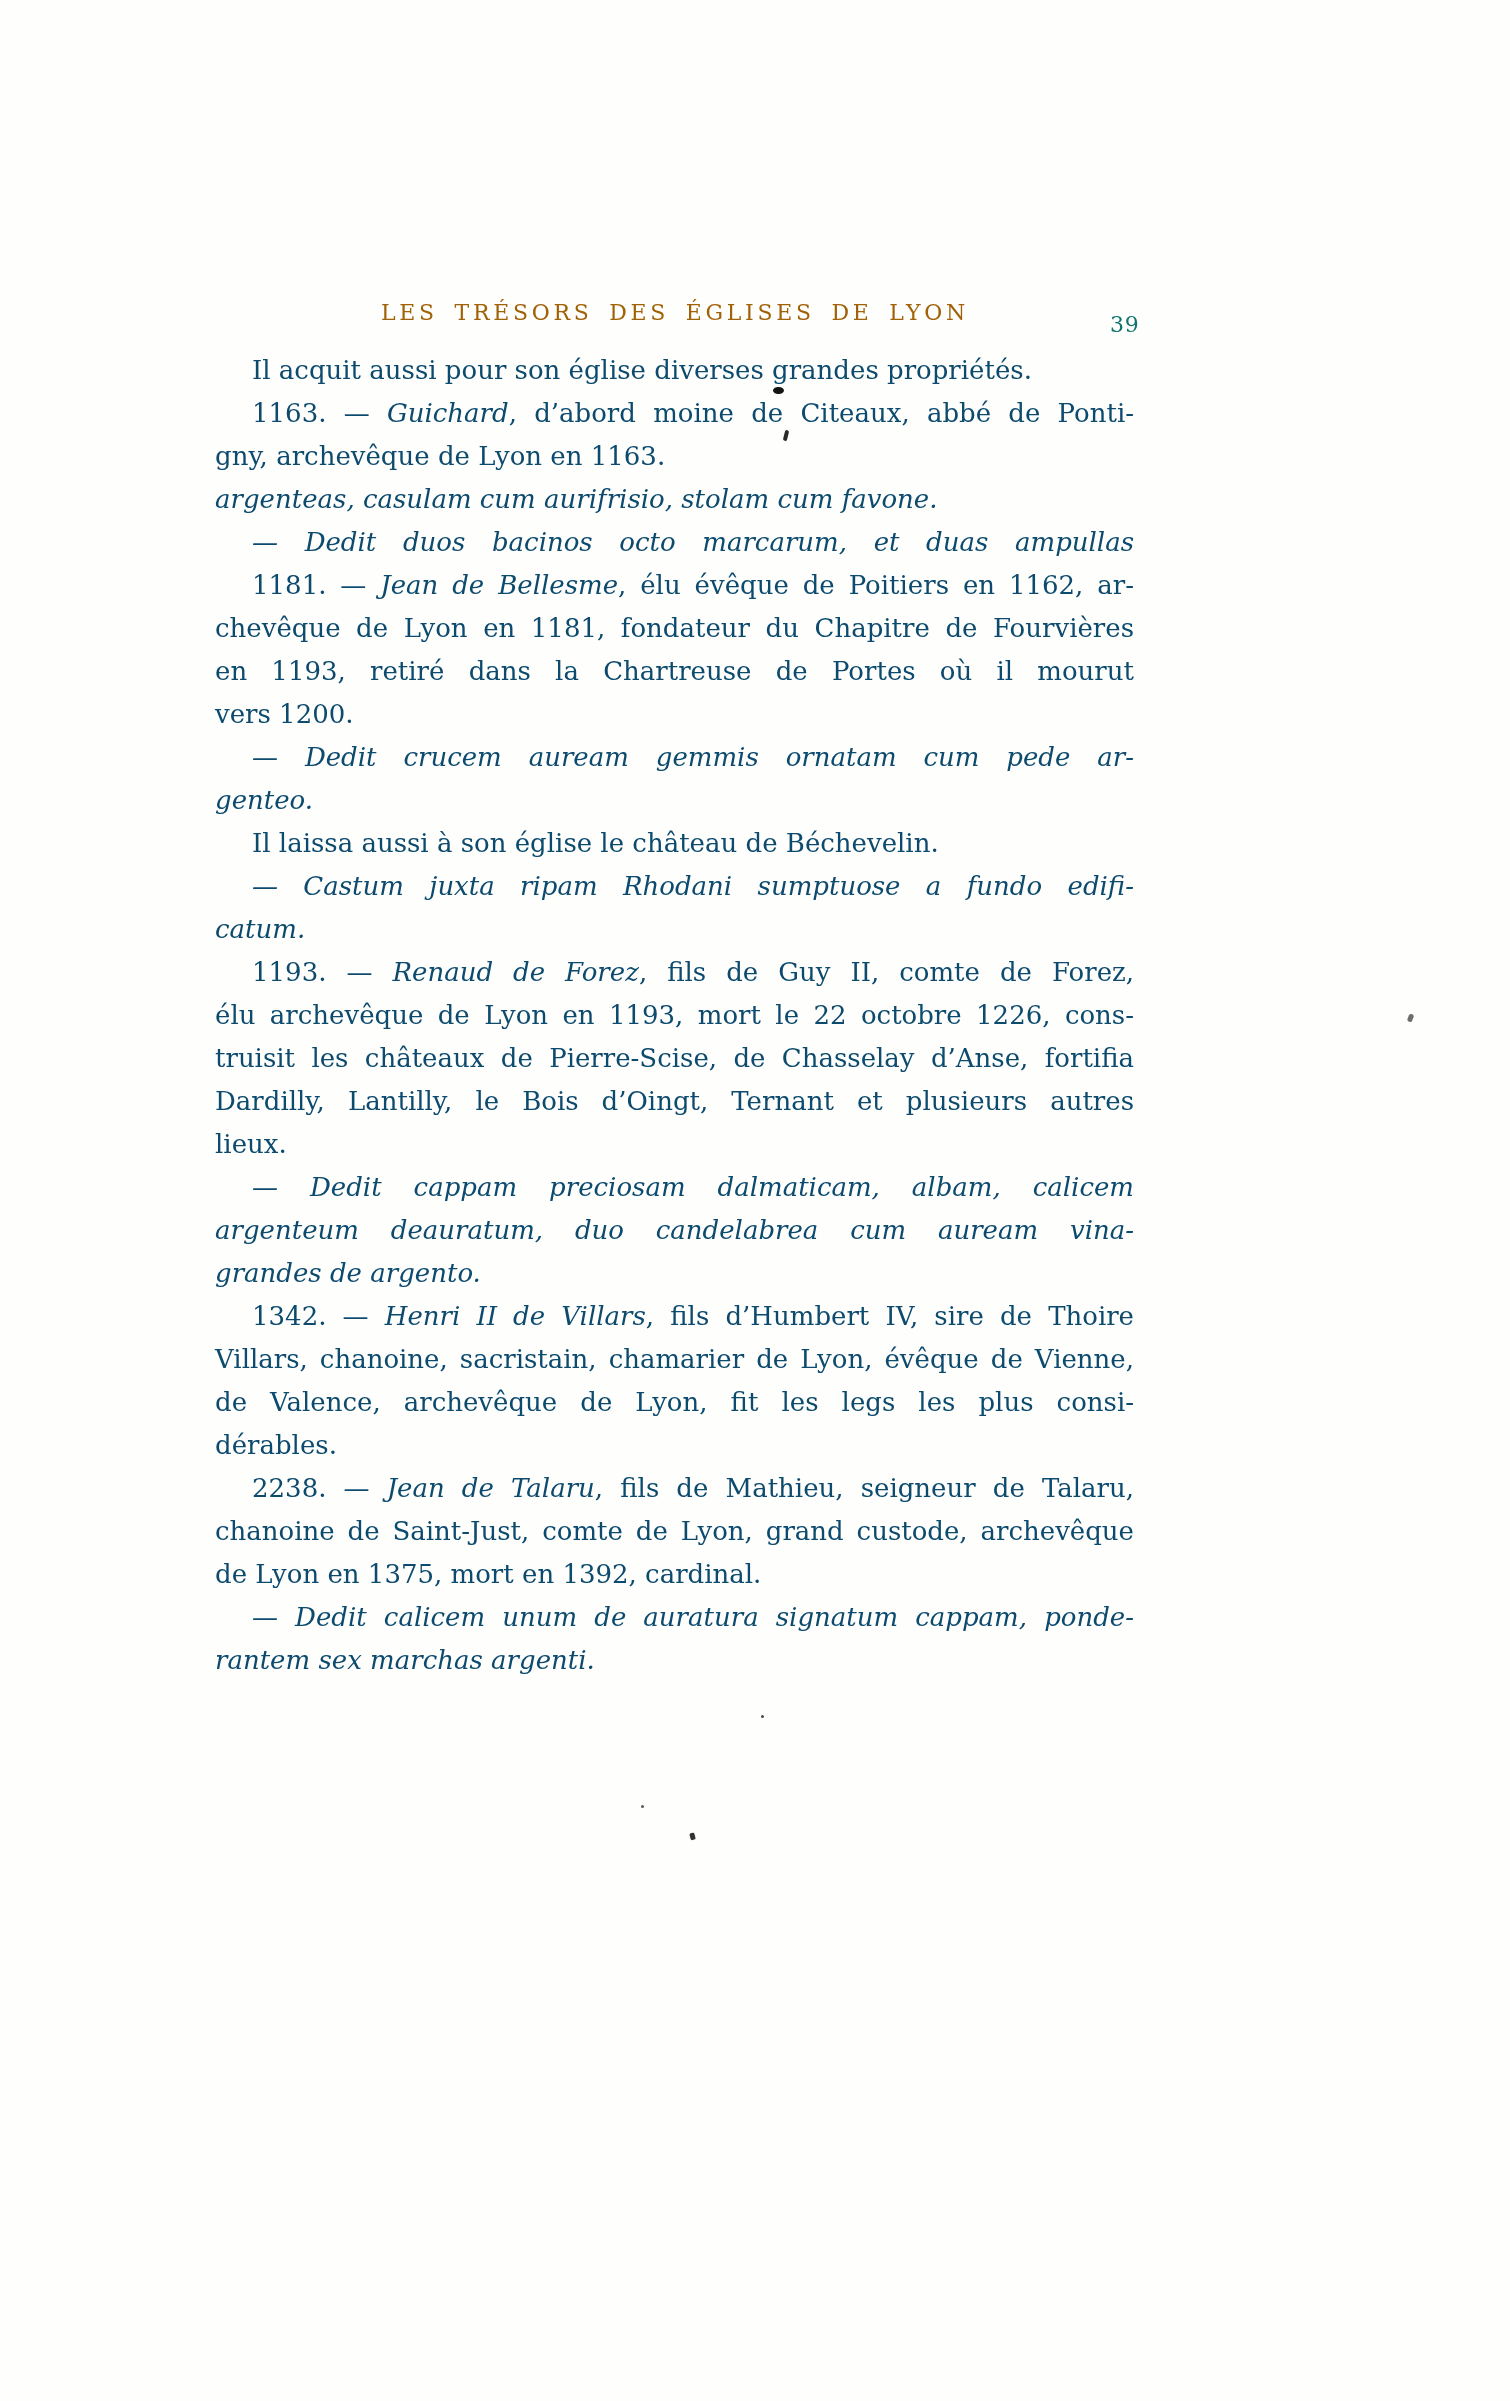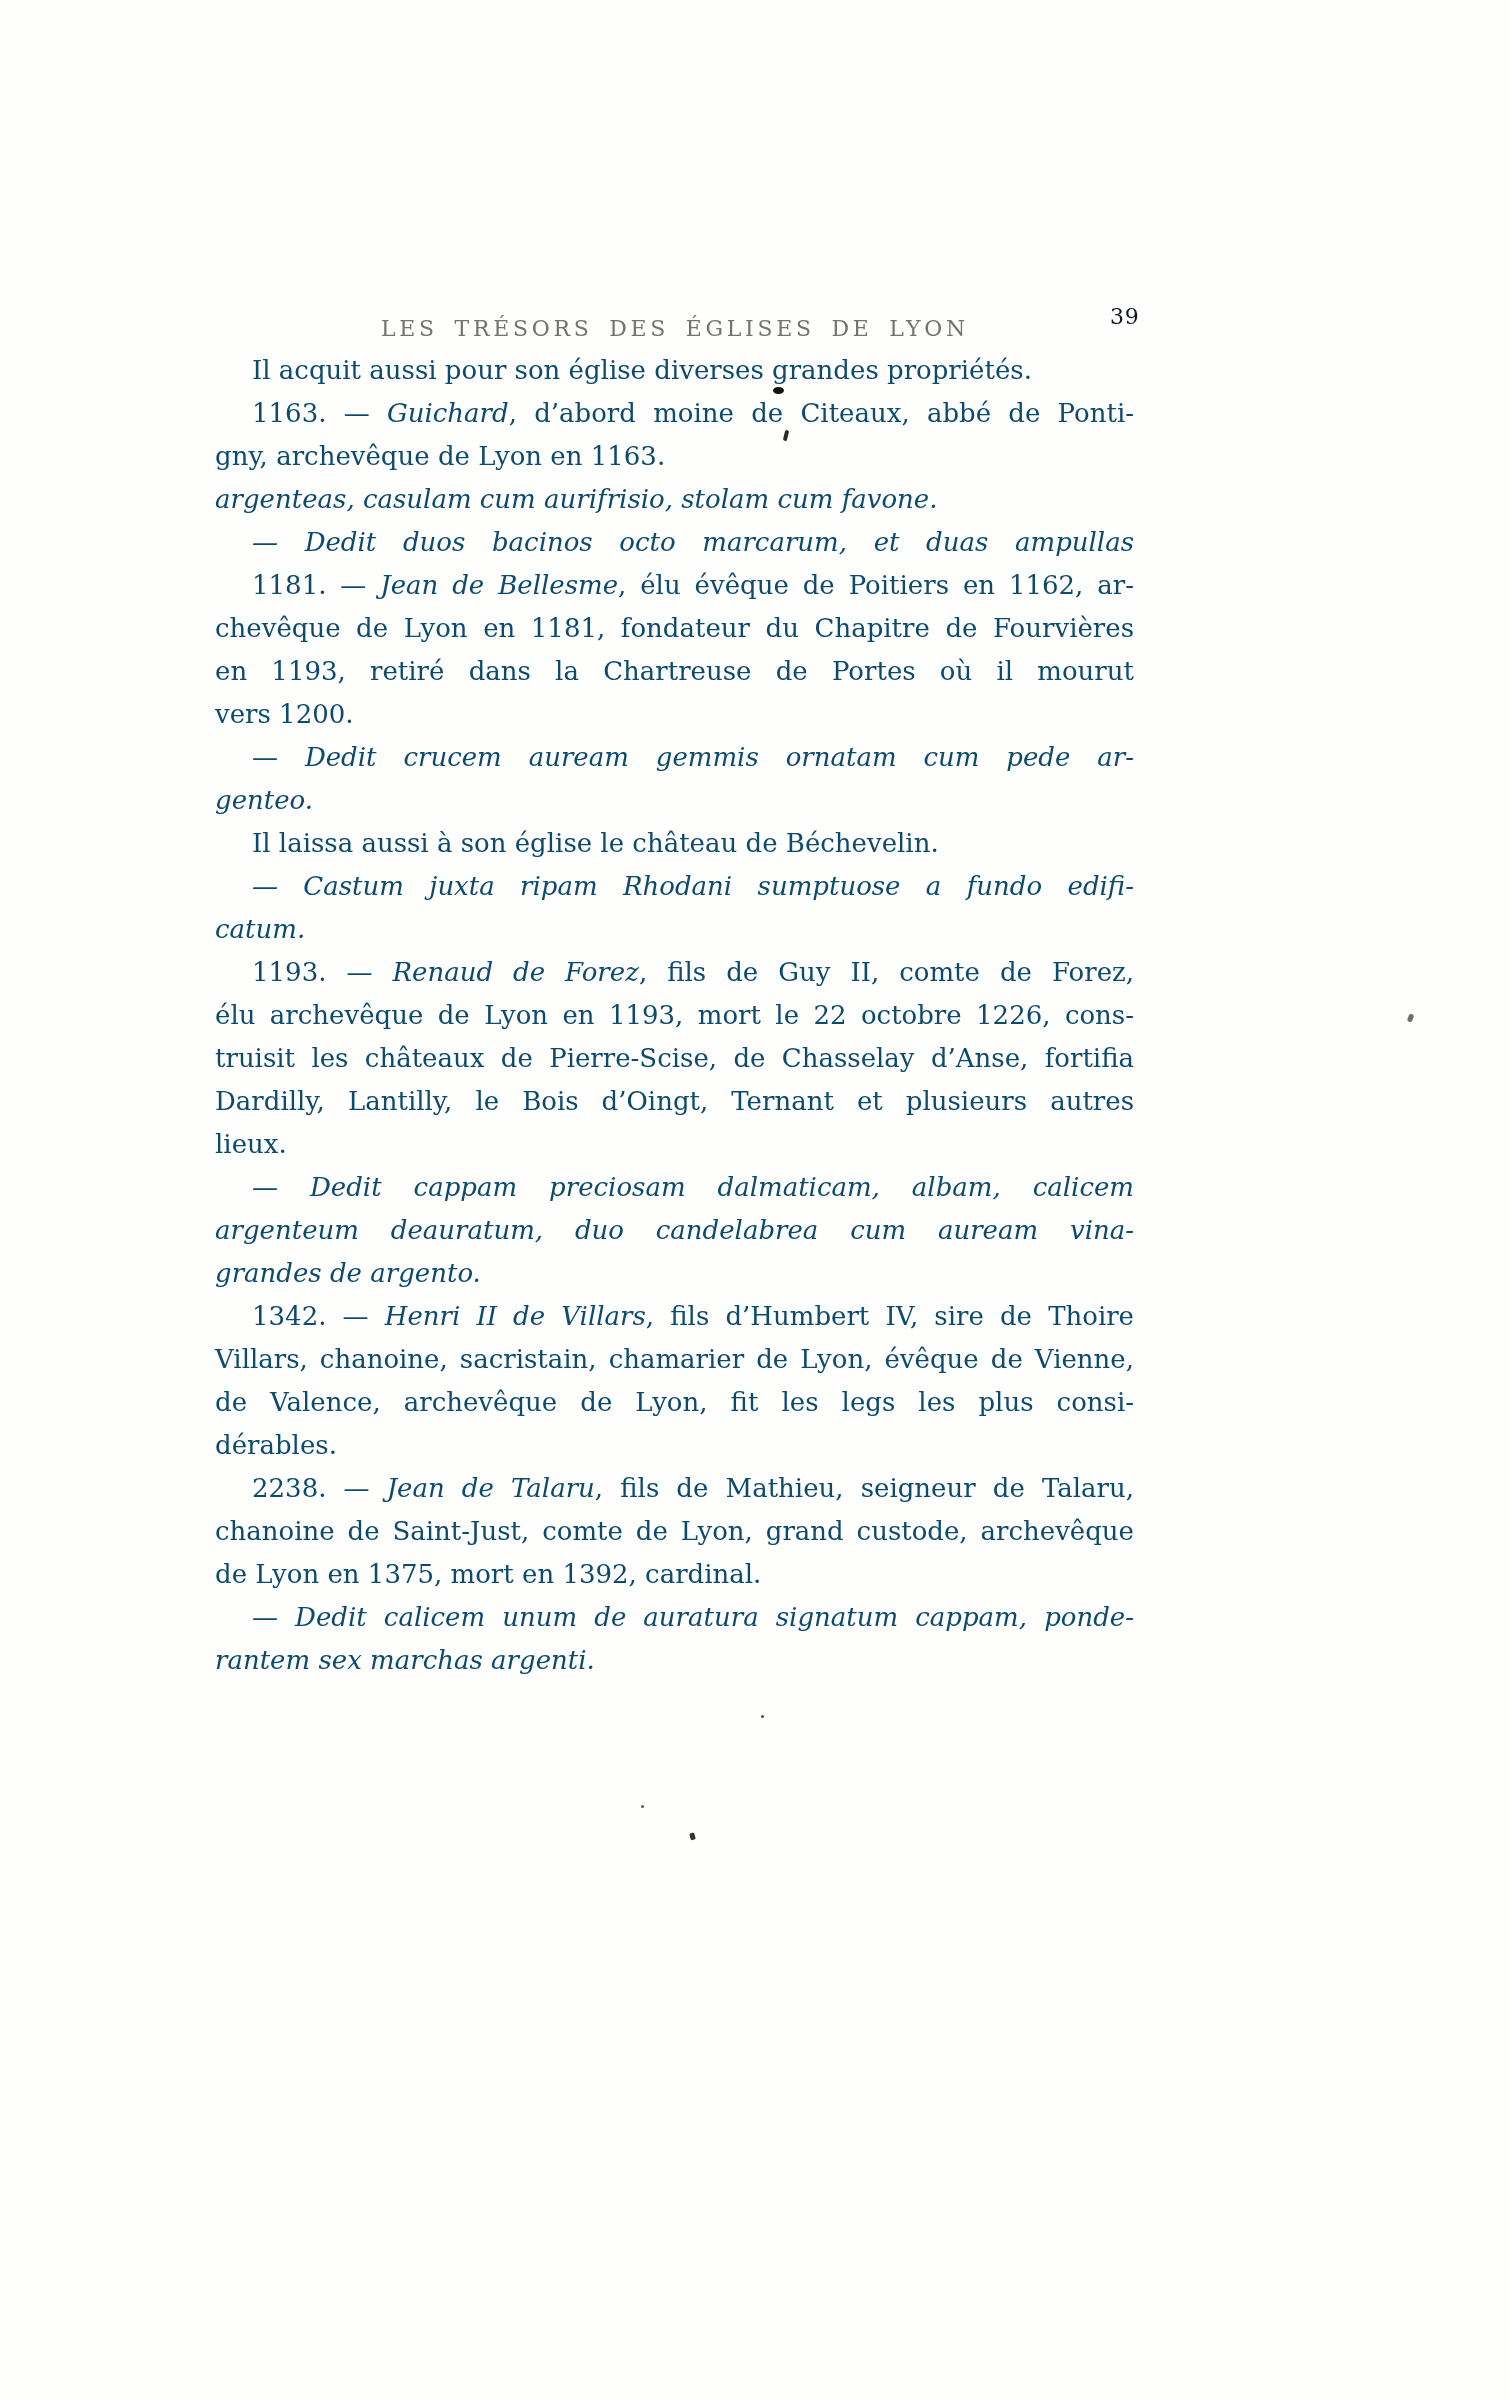--- a/index.html
+++ b/index.html
@@ -16,34 +16,34 @@
     font-family: "DejaVu Serif", "Liberation Serif", serif;
   }
   
   .header {
     position: absolute;
     left: 215px; top: 300px;
     width: 920px; height: 25px;
   }
   .running-title {
     position: absolute;
-    left: 0; right: 0; top: 16px;
+    left: 0; right: 0; top: 0;
     text-align: center;
     font-size: 22px;
     letter-spacing: 3.7px;
     word-spacing: 6px;
     white-space: nowrap;
-    color: #737373;
+    color: #a16207;
   }
   .page-number {
     position: absolute;
-    right: -4.5px; top: 4px;
+    right: -4.5px; top: 12px;
     font-size: 22px;
     letter-spacing: 0.7px;
-    color: #0f172a;
+    color: #0f766e;
   }
   
   .text-block {
     position: absolute;
     left: 215px; top: 349px;
     width: 919px;
   }
   .line {
     height: 43px;
     line-height: 43px;

